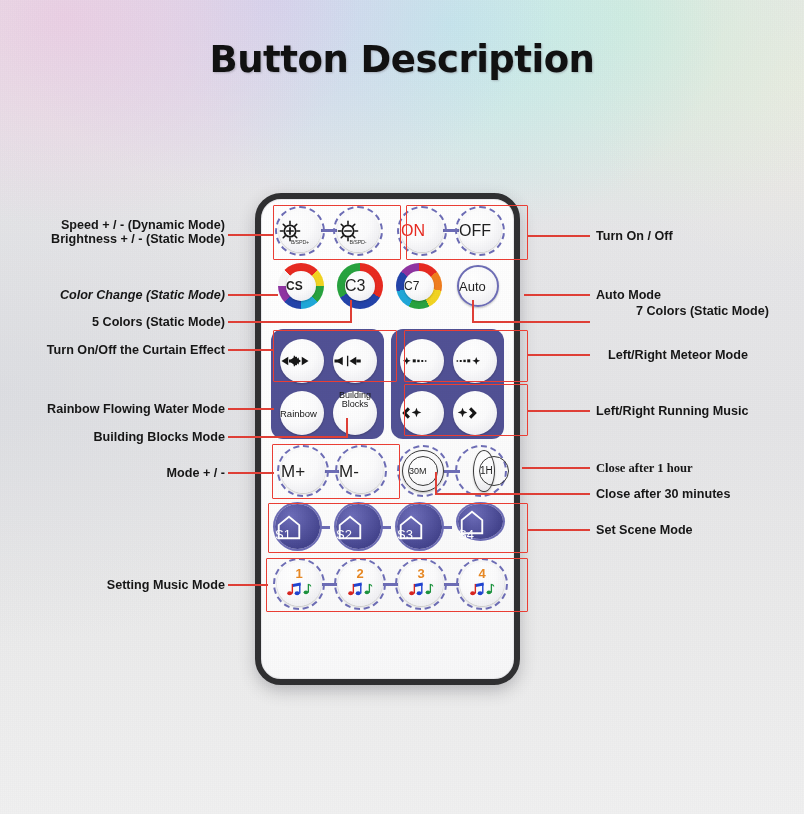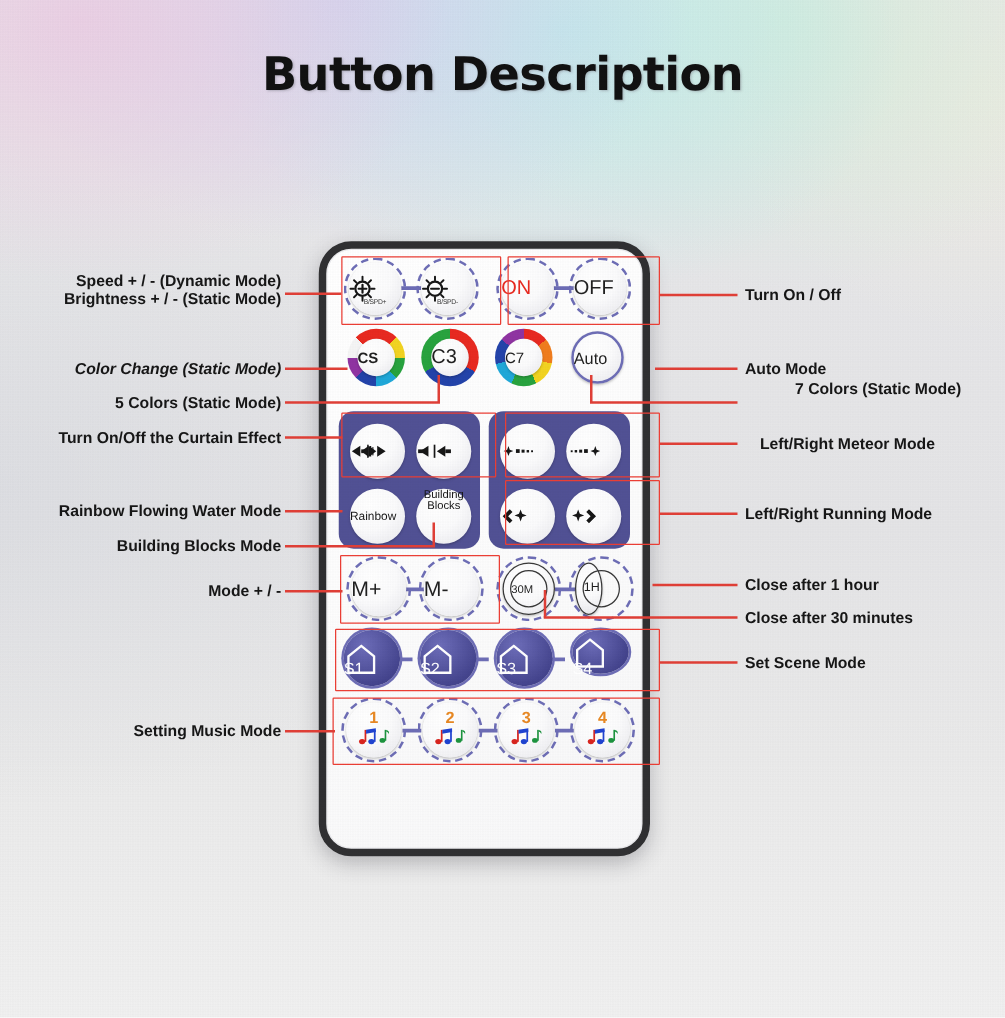--- a/index.html
+++ b/index.html
@@ -226,21 +226,21 @@
   </div>
 
   <div class="ring" style="left:136px;top:246px;width:52px;height:52px;"></div>
   <div class="ring" style="left:194px;top:246px;width:52px;height:52px;"></div>
   <div class="conn" style="left:183px;top:271px;width:16px;"></div>
   <div class="btn wbtn" style="left:141px;top:251px;width:42px;height:42px;border:1.5px solid #333;">
     <div class="btn" style="left:5px;top:5px;width:30px;height:30px;border:1.4px solid #333;">
       <span class="lbl" style="font-size:9px;">30M</span>
     </div>
   </div>
-  <div class="btn wbtn" style="left:199px;top:251px;width:22px;height:42px;border:1.5px solid #333;">
+  <div class="btn wbtn" style="left:212px;top:251px;width:22px;height:42px;border:1.5px solid #333;">
     <div class="btn" style="left:5px;top:5px;width:30px;height:30px;border:1.4px solid #333;">
       <span class="lbl" style="font-size:10px;">1H</span>
     </div>
   </div>
 
   <div class="conn" style="left:55px;top:327px;width:14px;"></div>
   <div class="conn" style="left:116px;top:327px;width:14px;"></div>
   <div class="conn" style="left:177px;top:327px;width:14px;"></div>
   <div class="btn" style="left:14px;top:305px;width:45px;height:45px;background:radial-gradient(circle at 35% 28%,#6a6ab8,#3f3f8a 75%);box-shadow:0 0 0 2px #6a6ab4;">
     <svg width="28" height="28" viewBox="0 0 30 30">
@@ -420,25 +420,25 @@
 </div>
 <div class="leader" style="left:472px;top:321px;width:118px;"></div>
 <div class="vleader" style="left:472px;top:300px;height:22px;"></div>
 
 <div class="cap r" style="left:596px;top:348px;padding-left:12px;">
   <div>Left/Right Meteor Mode</div>
 </div>
 <div class="leader" style="left:528px;top:354px;width:62px;"></div>
 
 <div class="cap r" style="left:596px;top:404px;">
-  <div>Left/Right Running Mode</div>
+  <div>Left/Right Running Music</div>
 </div>
 <div class="leader" style="left:528px;top:410px;width:62px;"></div>
 
-<div class="cap r" style="left:596px;top:461px;">
+<div class="cap r" style="left:596px;top:461px;font-family:Liberation Serif, serif;">
   <div>Close after 1 hour</div>
 </div>
 <div class="leader" style="left:522px;top:467px;width:68px;"></div>
 
 <div class="cap r" style="left:596px;top:487px;">
   <div>Close after 30 minutes</div>
 </div>
 <div class="leader" style="left:435px;top:493px;width:155px;"></div>
 <div class="vleader" style="left:435px;top:472px;height:22px;"></div>
 

